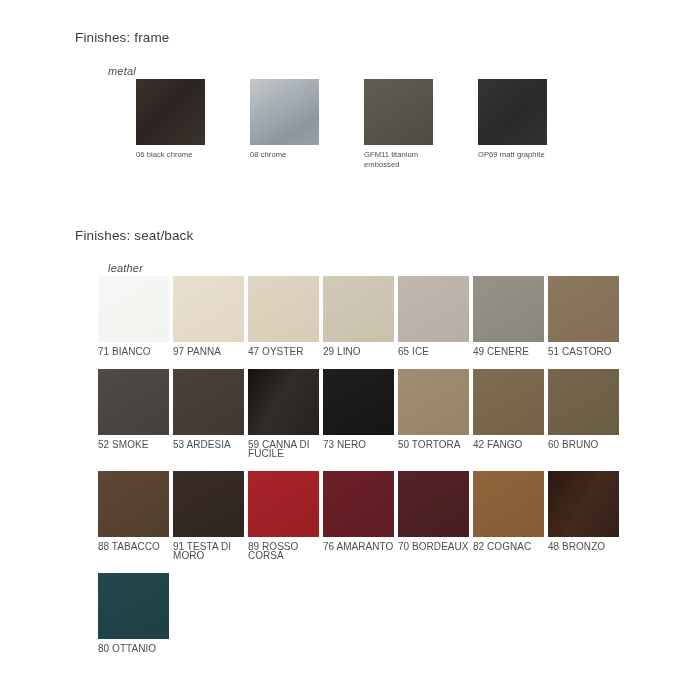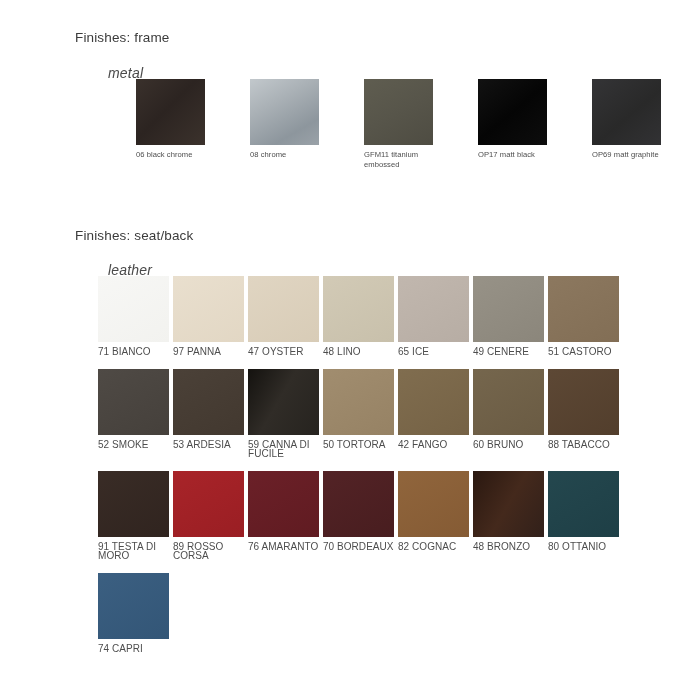--- a/index.html
+++ b/index.html
@@ -36,21 +36,21 @@
     top: 0;
     font-size: 13.5px;
     font-weight: 400;
     color: #3b3b3b;
     letter-spacing: 0.15px;
     white-space: nowrap;
   }
   .group-label {
     position: absolute;
     left: 108px;
-    font-size: 14px;
+    font-size: 11px;
     font-style: italic;
     color: #4a4a4a;
     letter-spacing: 0.2px;
     white-space: nowrap;
     text-align: center;
   }
 
   
   .swatch-grid {
     position: absolute;
@@ -110,24 +110,20 @@
       <div class="swatch-cell">
         <span class="swatch-chip" style="background: linear-gradient(150deg, rgb(194, 200, 204) 0%, rgb(170, 177, 182) 35%, rgb(141, 150, 157) 75%, rgb(154, 162, 168) 100%);"></span>
         <span class="swatch-label">08 chrome</span>
       </div>
 
       <div class="swatch-cell">
         <span class="swatch-chip" style="background: linear-gradient(150deg, rgb(95, 93, 80) 0%, rgb(87, 85, 74) 50%, rgb(78, 76, 66) 100%);"></span>
         <span class="swatch-label">GFM11 titanium embossed</span>
       </div>
 
-      <div class="swatch-cell">
-        <span class="swatch-chip" style="background: linear-gradient(140deg, rgb(18, 18, 18) 0%, rgb(5, 5, 5) 50%, rgb(13, 13, 13) 100%);"></span>
-        <span class="swatch-label">OP17 matt black</span>
-      </div>
 
       <div class="swatch-cell">
         <span class="swatch-chip" style="background: linear-gradient(140deg, rgb(52, 52, 54) 0%, rgb(41, 41, 41) 55%, rgb(50, 50, 52) 100%);"></span>
         <span class="swatch-label">OP69 matt graphite</span>
       </div>
 
     </div>
   </div>
 
   <div class="section" style="top:228px;">
@@ -144,21 +140,21 @@
       <div class="swatch-cell">
         <span class="swatch-chip" style="background: linear-gradient(150deg, rgb(233, 223, 206) 0%, rgb(226, 215, 196) 100%);"></span>
         <span class="swatch-label">97 PANNA</span>
       </div>
       <div class="swatch-cell">
         <span class="swatch-chip" style="background: linear-gradient(150deg, rgb(224, 213, 194) 0%, rgb(216, 204, 183) 100%);"></span>
         <span class="swatch-label">47 OYSTER</span>
       </div>
       <div class="swatch-cell">
         <span class="swatch-chip" style="background: linear-gradient(150deg, rgb(210, 202, 182) 0%, rgb(200, 192, 171) 100%);"></span>
-        <span class="swatch-label">48 LINO</span>
+        <span class="swatch-label">29 LINO</span>
       </div>
       <div class="swatch-cell">
         <span class="swatch-chip" style="background: linear-gradient(150deg, rgb(193, 183, 174) 0%, rgb(183, 173, 164) 100%);"></span>
         <span class="swatch-label">65 ICE</span>
       </div>
       <div class="swatch-cell">
         <span class="swatch-chip" style="background: linear-gradient(150deg, rgb(151, 146, 135) 0%, rgb(139, 134, 123) 100%);"></span>
         <span class="swatch-label">49 CENERE</span>
       </div>
       <div class="swatch-cell">
@@ -172,20 +168,24 @@
       </div>
       <div class="swatch-cell">
         <span class="swatch-chip" style="background: linear-gradient(150deg, rgb(75, 65, 56) 0%, rgb(66, 56, 47) 100%);"></span>
         <span class="swatch-label">53 ARDESIA</span>
       </div>
       <div class="swatch-cell">
         <span class="swatch-chip" style="background: linear-gradient(120deg, rgb(20, 18, 15) 0%, rgb(48, 44, 39) 45%, rgb(38, 35, 31) 100%);"></span>
         <span class="swatch-label">59 CANNA DI FUCILE</span>
       </div>
       <div class="swatch-cell">
+        <span class="swatch-chip" style="background: linear-gradient(150deg, rgb(31, 31, 31) 0%, rgb(21, 21, 21) 100%);"></span>
+        <span class="swatch-label">73 NERO</span>
+      </div>
+      <div class="swatch-cell">
         <span class="swatch-chip" style="background: linear-gradient(150deg, rgb(161, 141, 111) 0%, rgb(150, 130, 100) 100%);"></span>
         <span class="swatch-label">50 TORTORA</span>
       </div>
       <div class="swatch-cell">
         <span class="swatch-chip" style="background: linear-gradient(150deg, rgb(128, 109, 79) 0%, rgb(117, 98, 69) 100%);"></span>
         <span class="swatch-label">42 FANGO</span>
       </div>
 
       <div class="swatch-cell">
         <span class="swatch-chip" style="background: linear-gradient(150deg, rgb(117, 102, 77) 0%, rgb(106, 91, 67) 100%);"></span>
@@ -217,21 +217,17 @@
       </div>
 
       <div class="swatch-cell">
         <span class="swatch-chip" style="background: linear-gradient(120deg, rgb(42, 24, 16) 0%, rgb(68, 41, 28) 50%, rgb(49, 32, 26) 100%);"></span>
         <span class="swatch-label">48 BRONZO</span>
       </div>
       <div class="swatch-cell">
         <span class="swatch-chip" style="background: linear-gradient(150deg, rgb(36, 71, 78) 0%, rgb(30, 63, 70) 100%);"></span>
         <span class="swatch-label">80 OTTANIO</span>
       </div>
-      <div class="swatch-cell">
-        <span class="swatch-chip" style="background: linear-gradient(150deg, rgb(59, 95, 129) 0%, rgb(51, 86, 119) 100%);"></span>
-        <span class="swatch-label">74 CAPRI</span>
-      </div>
 
     </div>
   </div>
 
 </div>
 
 </body></html>

